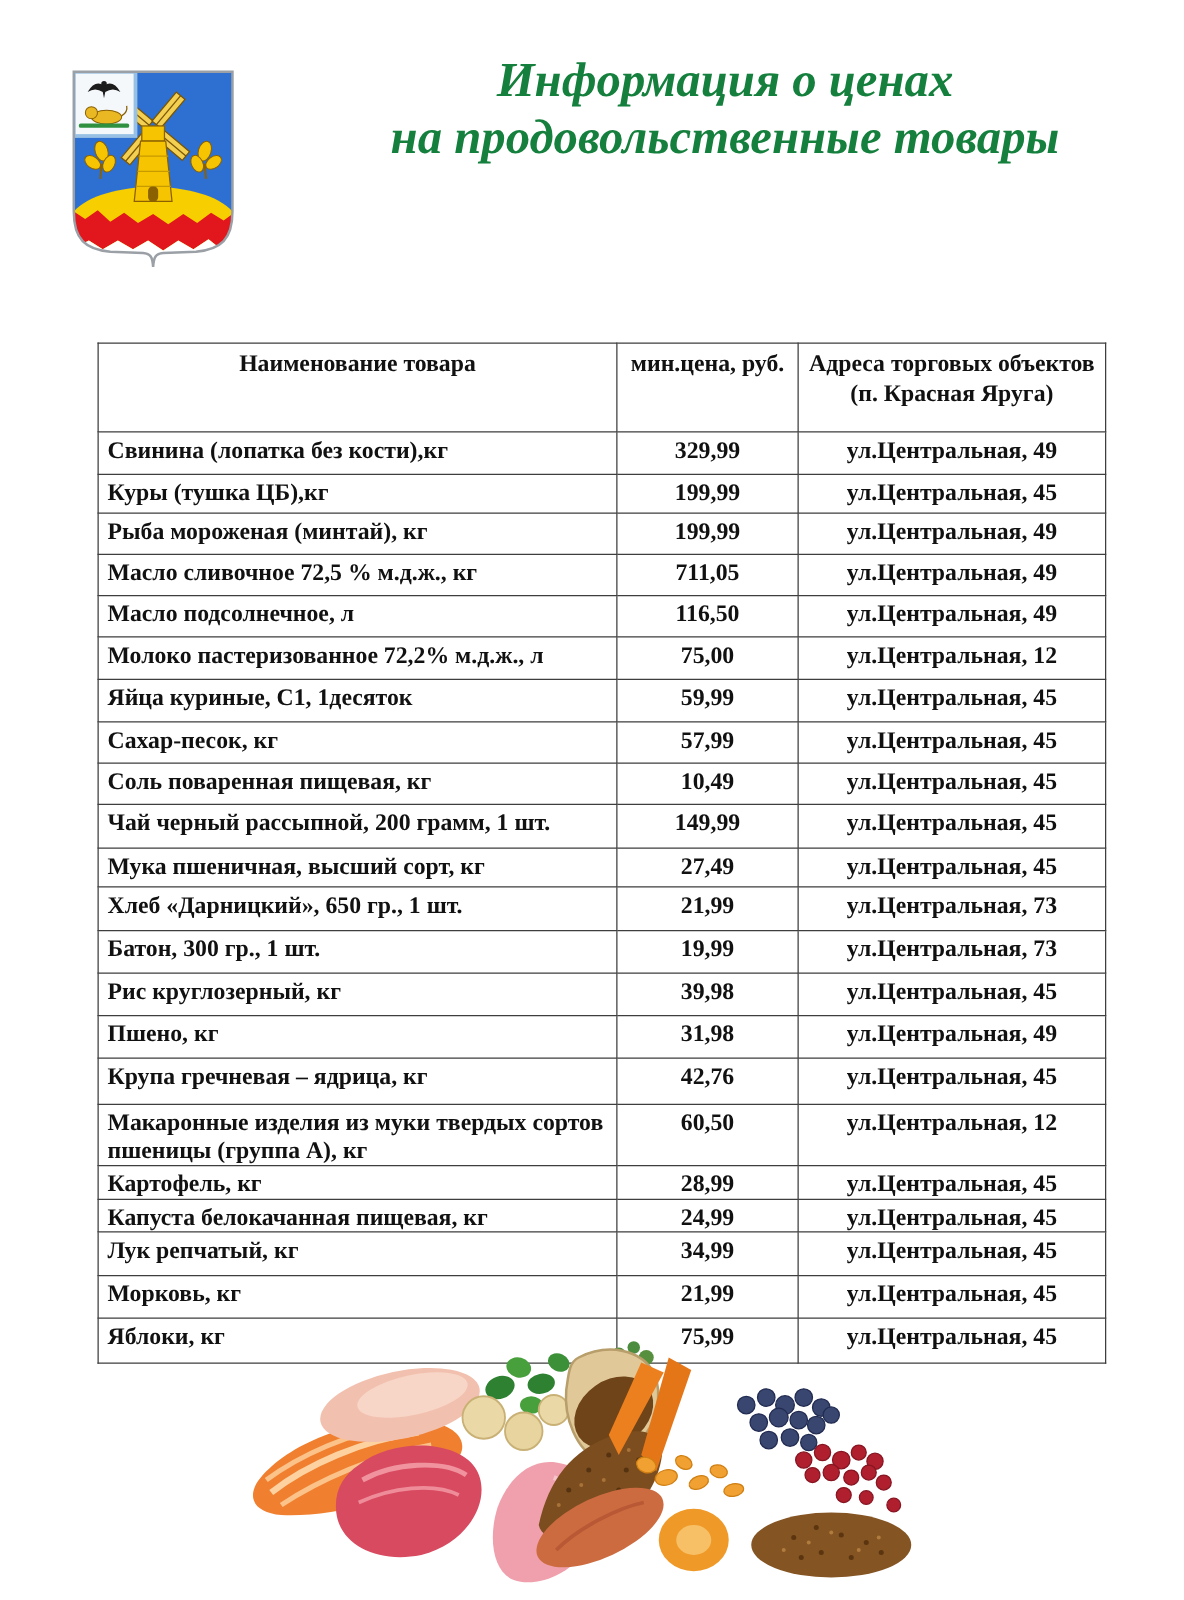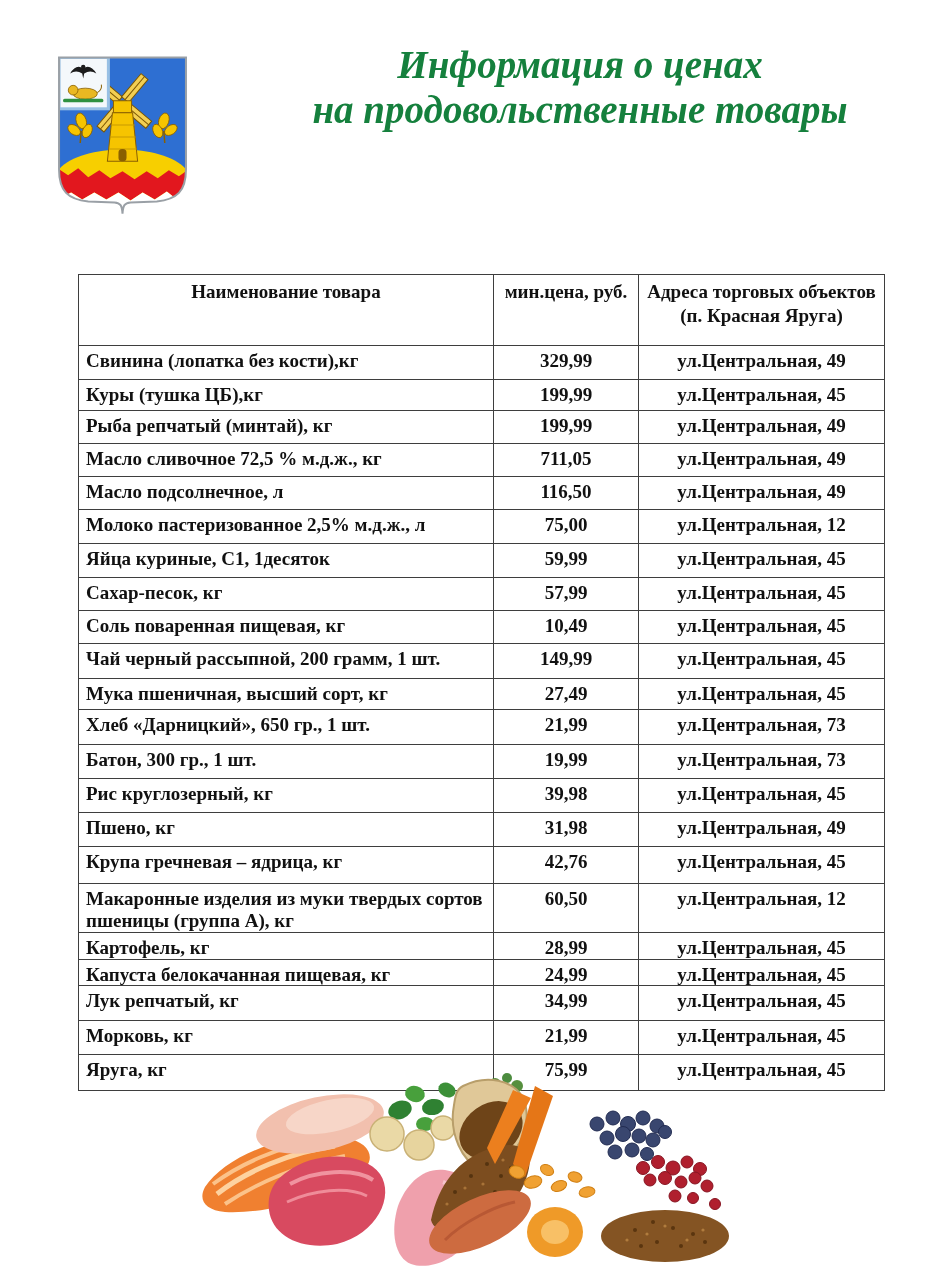--- a/index.html
+++ b/index.html
@@ -127,36 +127,36 @@
         <td class="c-name">Свинина (лопатка без кости),кг</td>
         <td class="c-price">329,99</td>
         <td class="c-addr">ул.Центральная, 49</td>
       </tr>
       <tr style="height: 31px;">
         <td class="c-name">Куры (тушка ЦБ),кг</td>
         <td class="c-price">199,99</td>
         <td class="c-addr">ул.Центральная, 45</td>
       </tr>
       <tr style="height: 33px;">
-        <td class="c-name">Рыба репчатый (минтай), кг</td>
+        <td class="c-name">Рыба мороженая (минтай), кг</td>
         <td class="c-price">199,99</td>
         <td class="c-addr">ул.Центральная, 49</td>
       </tr>
       <tr style="height: 33px;">
         <td class="c-name">Масло сливочное 72,5 % м.д.ж., кг</td>
         <td class="c-price">711,05</td>
         <td class="c-addr">ул.Центральная, 49</td>
       </tr>
       <tr style="height: 33px;">
         <td class="c-name">Масло подсолнечное, л</td>
         <td class="c-price">116,50</td>
         <td class="c-addr">ул.Центральная, 49</td>
       </tr>
       <tr style="height: 34px;">
-        <td class="c-name">Молоко пастеризованное 2,5% м.д.ж., л</td>
+        <td class="c-name">Молоко пастеризованное 72,2% м.д.ж., л</td>
         <td class="c-price">75,00</td>
         <td class="c-addr">ул.Центральная, 12</td>
       </tr>
       <tr style="height: 34px; margin-top: 35px;">
         <td class="c-name">Яйца куриные, С1, 1десяток</td>
         <td class="c-price">59,99</td>
         <td class="c-addr">ул.Центральная, 45</td>
       </tr>
       <tr style="height: 33px;">
         <td class="c-name">Сахар-песок, кг</td>
@@ -222,21 +222,21 @@
         <td class="c-name">Лук репчатый, кг</td>
         <td class="c-price">34,99</td>
         <td class="c-addr">ул.Центральная, 45</td>
       </tr>
       <tr style="height: 34px;">
         <td class="c-name">Морковь, кг</td>
         <td class="c-price">21,99</td>
         <td class="c-addr">ул.Центральная, 45</td>
       </tr>
       <tr style="height: 36px;">
-        <td class="c-name">Яруга, кг</td>
+        <td class="c-name">Яблоки, кг</td>
         <td class="c-price">75,99</td>
         <td class="c-addr">ул.Центральная, 45</td>
       </tr>
     </tbody>
 </table>
 
 <svg class="food" viewBox="0 0 560 200" xmlns="http://www.w3.org/2000/svg">
   <g>
     <ellipse cx="205" cy="38" rx="12" ry="9" fill="#2f8132" transform="rotate(-20 205 38)"></ellipse>
     <ellipse cx="220" cy="22" rx="10" ry="8" fill="#48a03c" transform="rotate(15 220 22)"></ellipse>

